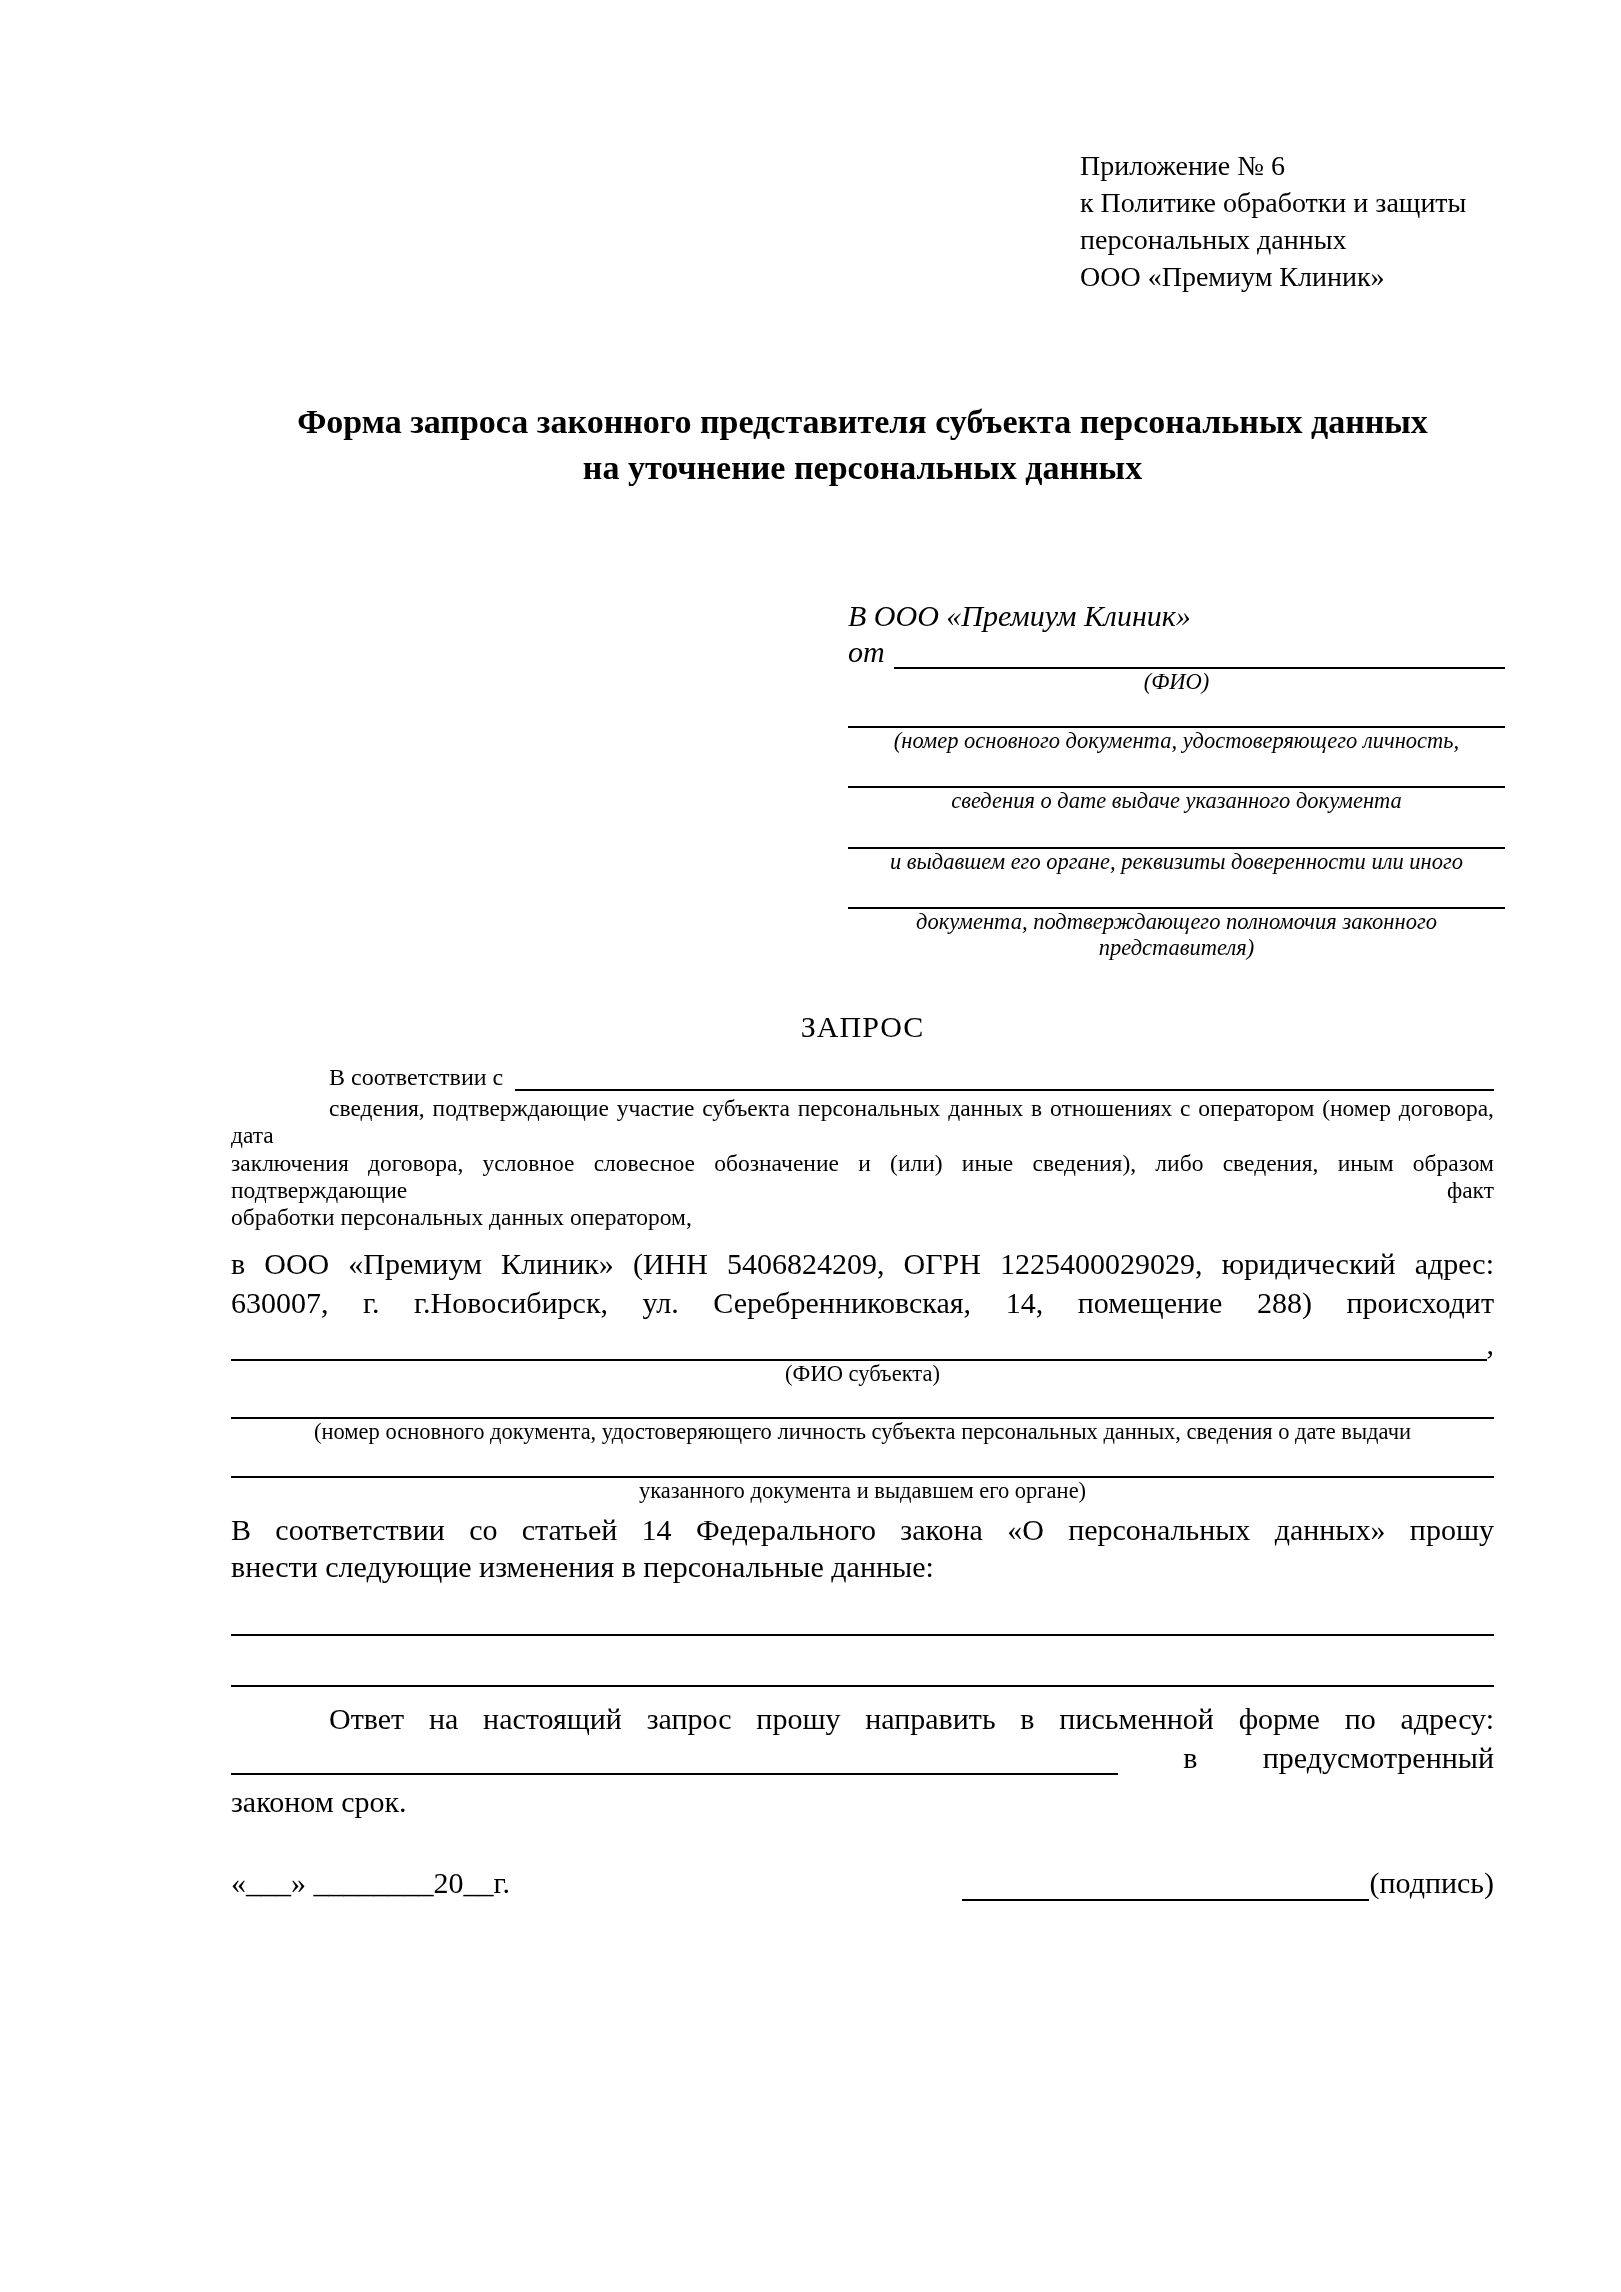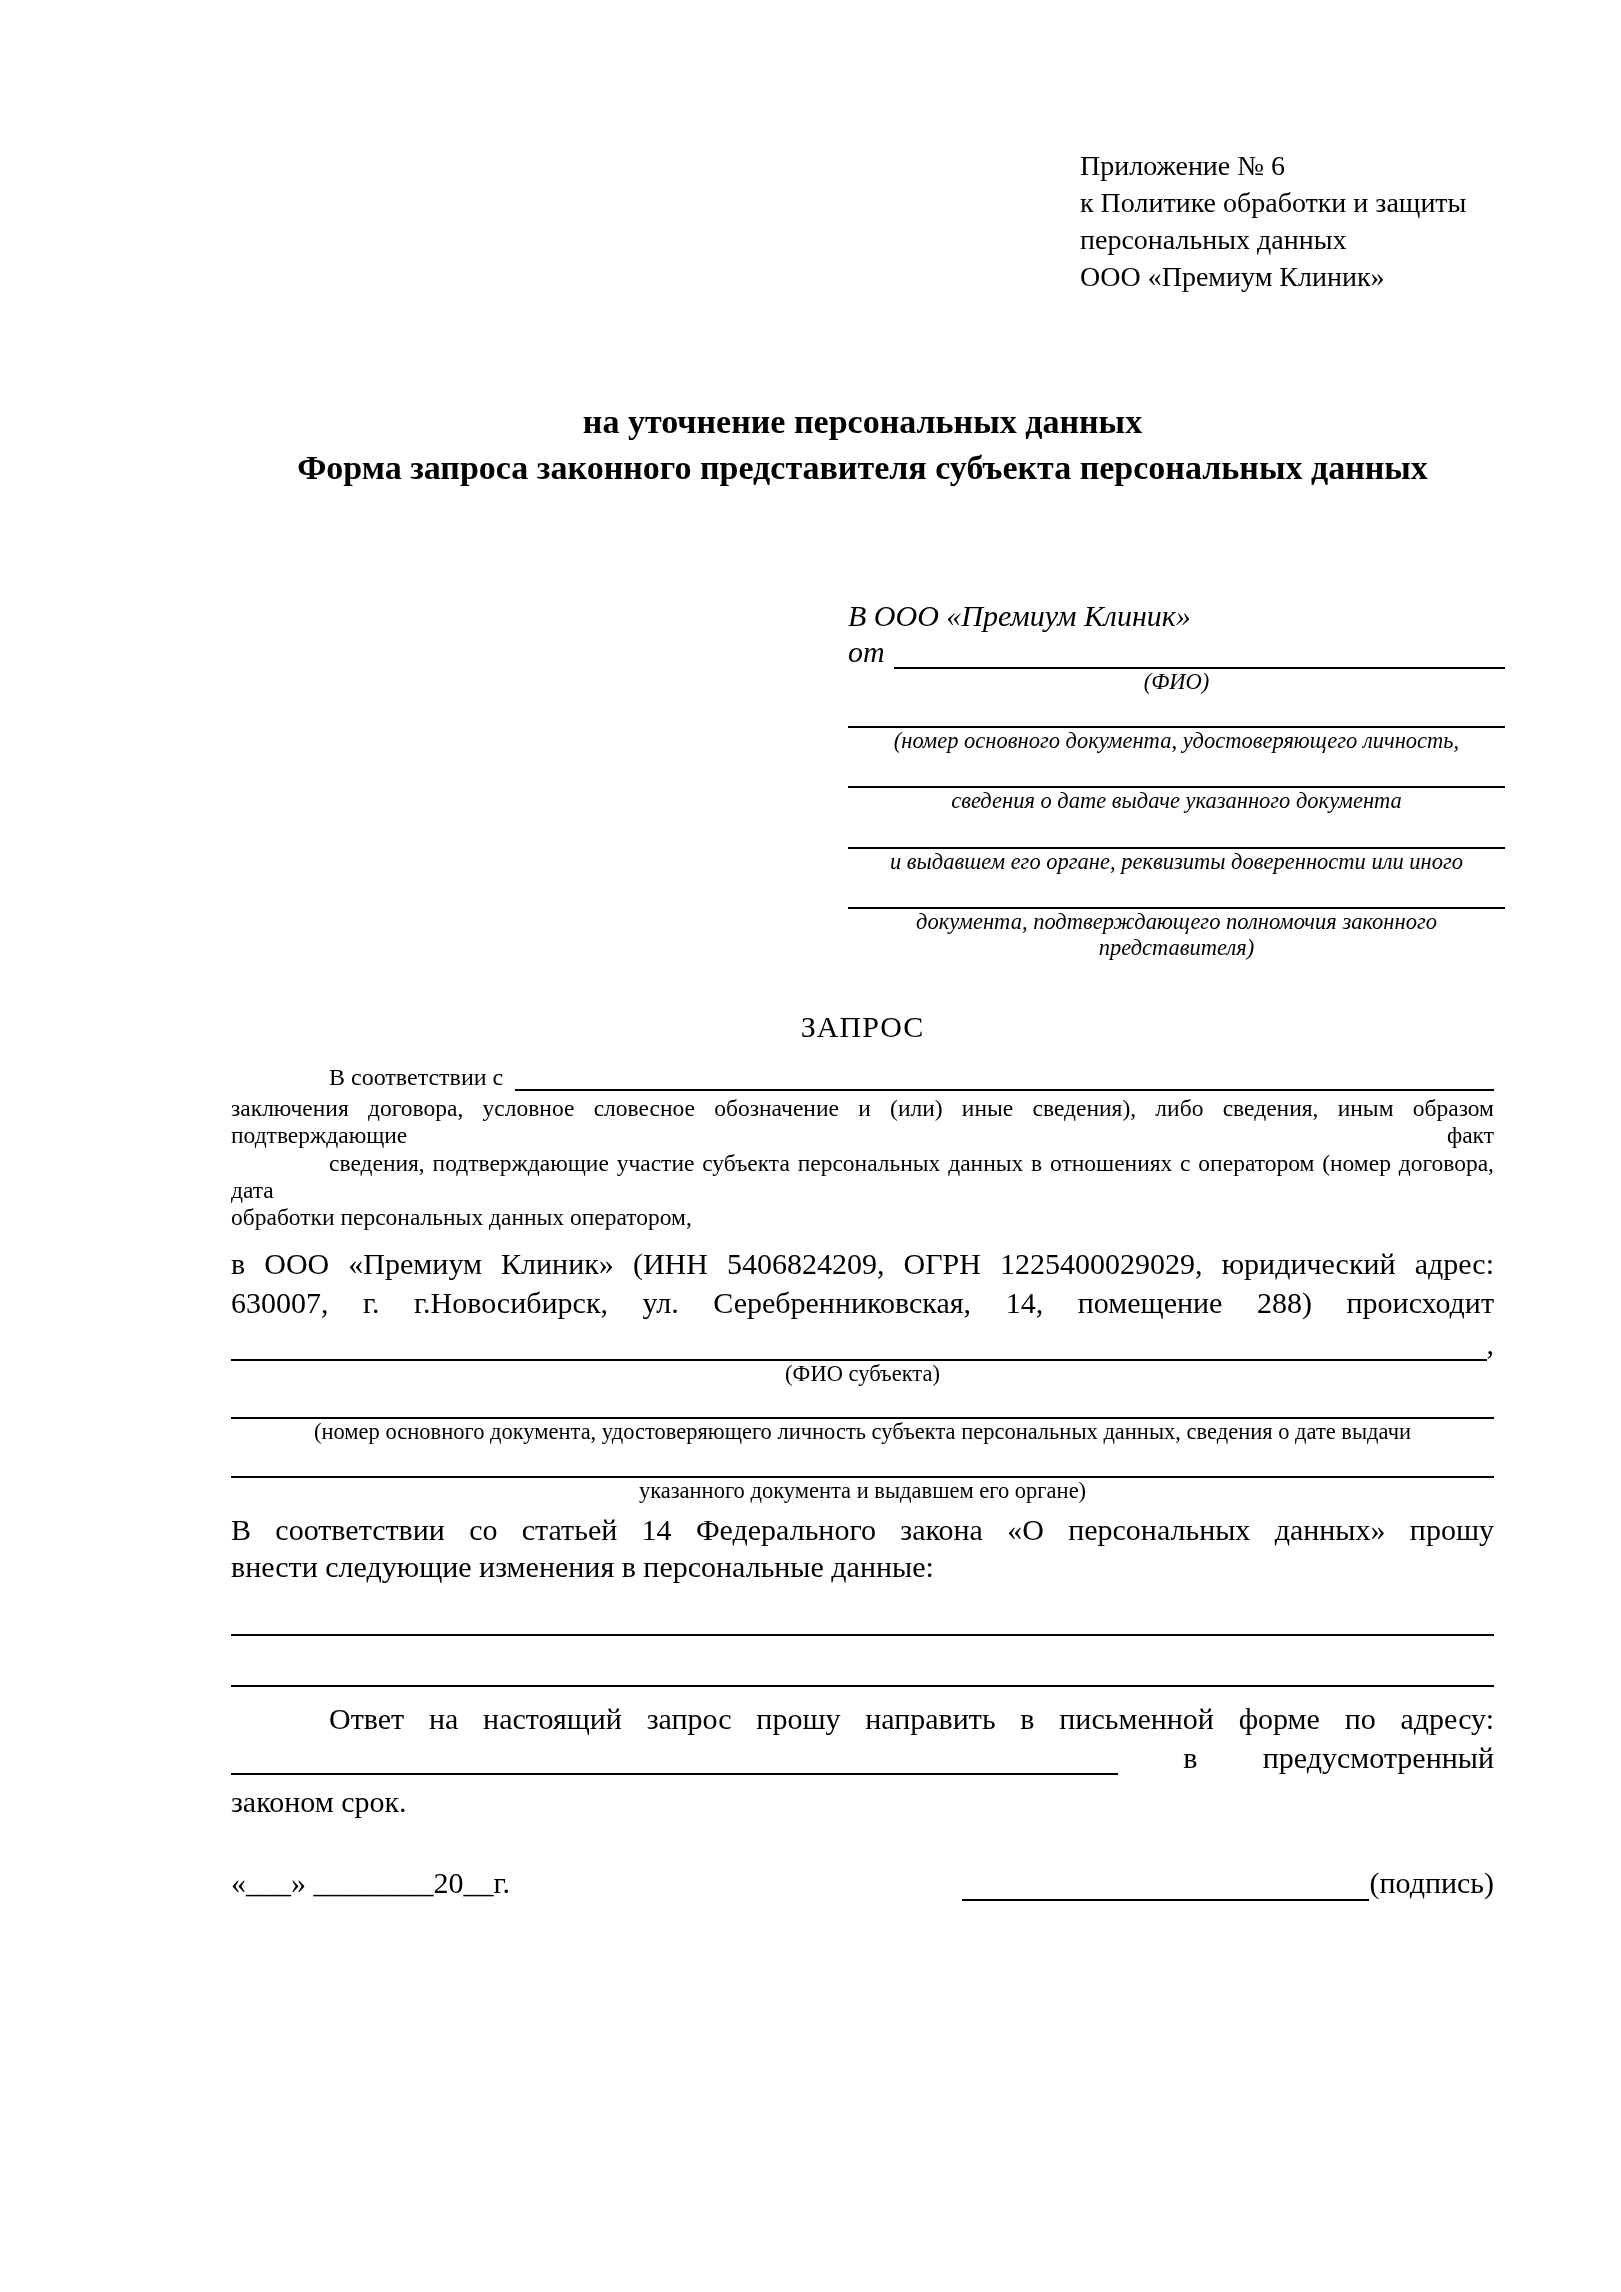--- a/index.html
+++ b/index.html
@@ -57,22 +57,22 @@
 <div class="page">
 
   <div class="appendix">
     <div>Приложение № 6</div>
     <div>к Политике обработки и защиты</div>
     <div>персональных данных</div>
     <div>ООО «Премиум Клиник»</div>
   </div>
 
   <div class="title">
+    <div>Форма запроса законного представителя субъекта персональных данных</div>
     <div>на уточнение персональных данных</div>
-    <div>Форма запроса законного представителя субъекта персональных данных</div>
   </div>
 
   <div class="addr">
     <div class="to">В ООО «Премиум Клиник»</div>
     <div class="from-row">
       <span class="lbl">от</span>
       <span class="blank grow"></span>
     </div>
     <div class="cap">(ФИО)</div>
     <div class="u first"></div>
@@ -86,22 +86,22 @@
   </div>
 
   <div class="zapros">ЗАПРОС</div>
 
   <div class="basis-row">
     <span class="lbl">В соответствии с</span>
     <span class="blank grow"></span>
   </div>
 
   <div class="note">
+    <div class="stretch indent">сведения, подтверждающие участие субъекта персональных данных в отношениях с оператором (номер договора, дата</div>
     <div class="stretch">заключения договора, условное словесное обозначение и (или) иные сведения), либо сведения, иным образом подтверждающие факт</div>
-    <div class="stretch indent">сведения, подтверждающие участие субъекта персональных данных в отношениях с оператором (номер договора, дата</div>
     <div>обработки персональных данных оператором,</div>
   </div>
 
   <div class="para op-para">
     <div class="stretch">в ООО «Премиум Клиник» (ИНН 5406824209, ОГРН 1225400029029, юридический адрес:</div>
     <div class="stretch">630007, г. г.Новосибирск, ул. Серебренниковская, 14, помещение 288) происходит</div>
   </div>
 
   <div class="comma-row">
     <span class="blank grow"></span>

